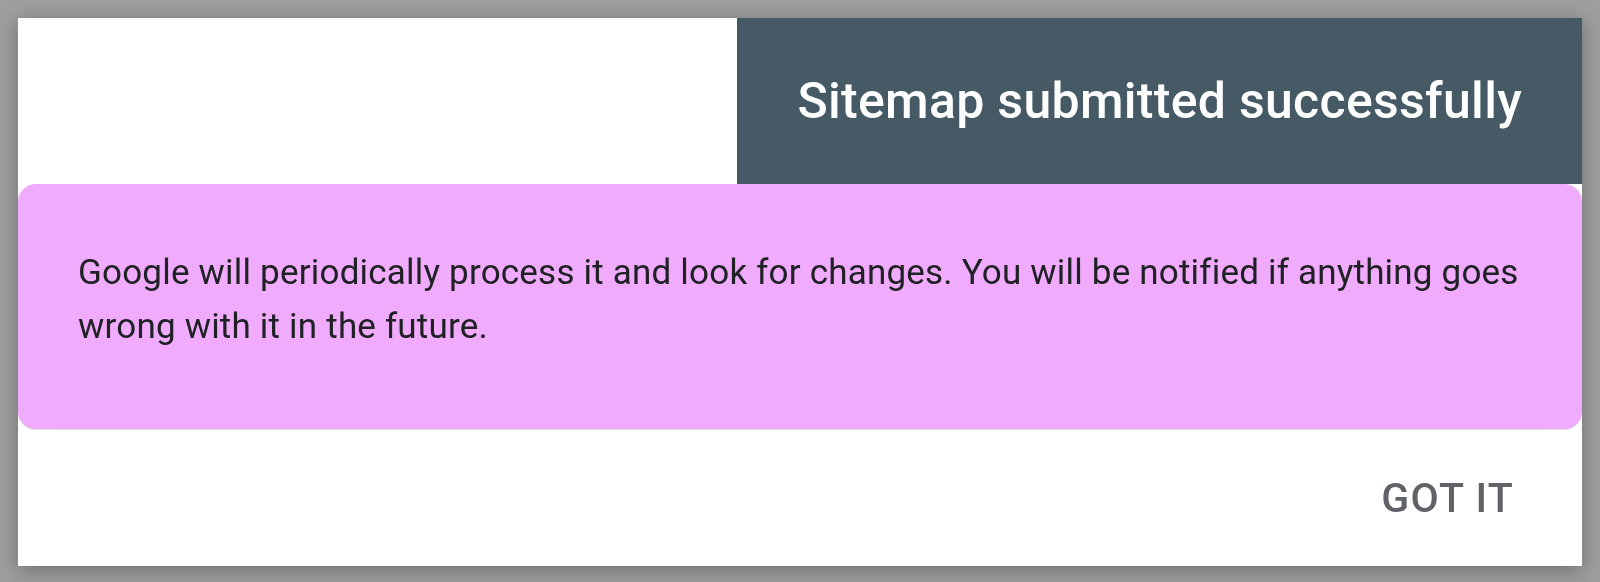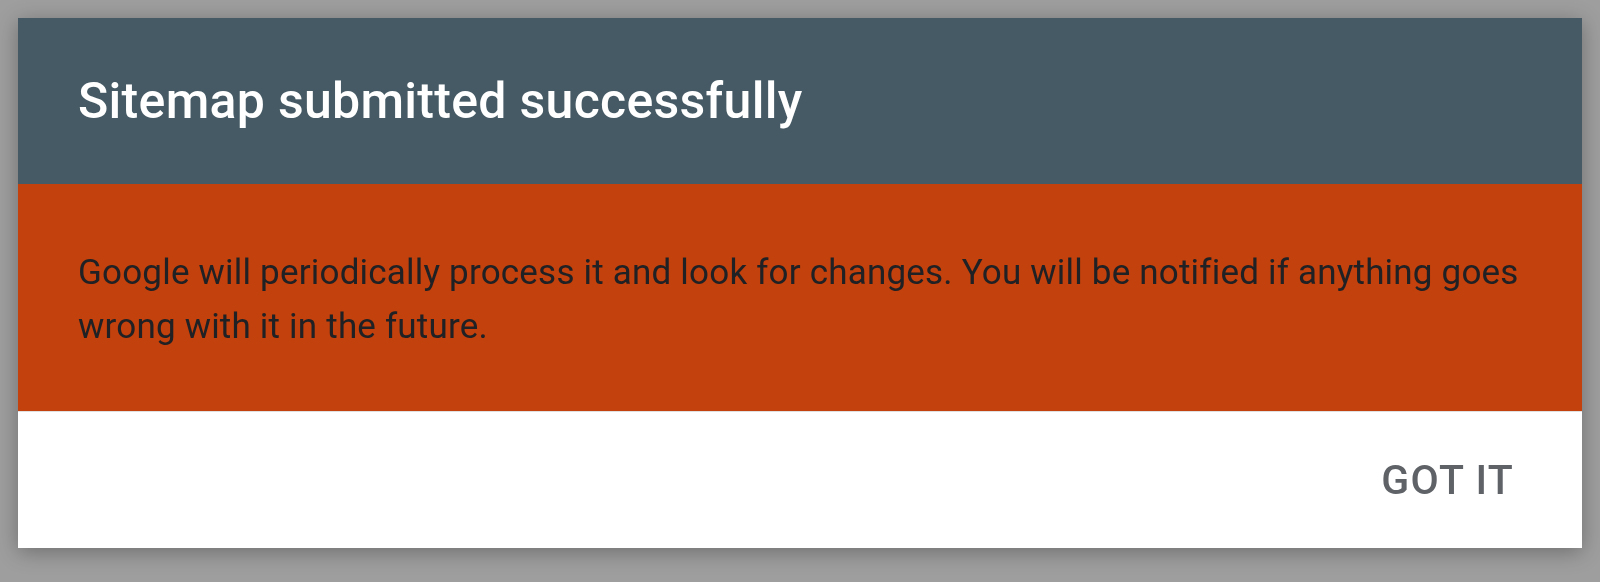--- a/index.html
+++ b/index.html
@@ -1,18 +1,19 @@
 <!DOCTYPE html>
 <html><head>
   <meta charset="utf-8">
   <style>
     * {
       margin: 0;
       padding: 0;
       box-sizing: border-box;
+      align-items: flex-end;
     }
     
     body {
       font-family: Roboto, 'Helvetica Neue', Arial, sans-serif;
       background: #9e9e9e;
       width: 1600px;
       height: 582px;
       display: flex;
       align-items: flex-start;
       justify-content: center;
@@ -34,23 +35,24 @@
     }
     
     .dialog-title {
       color: #ffffff;
       font-size: 50px;
       font-weight: 500;
       letter-spacing: 0.3px;
     }
     
     .dialog-body {
-      background: #c2410c;
-      padding: 62px 60px 56px 60px;
+      background: #f0abfc;
+      padding: 62px 60px 74px 60px;
       border-bottom: 1px solid #e0e0e0;
+      border-radius: 18px;
     }
     
     .dialog-message {
       color: #202124;
       font-size: 35px;
       font-weight: 400;
       line-height: 1.55;
       letter-spacing: 0.2px;
     }
     

